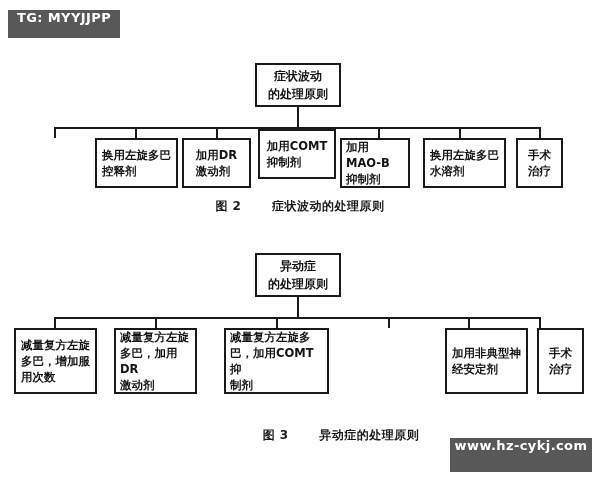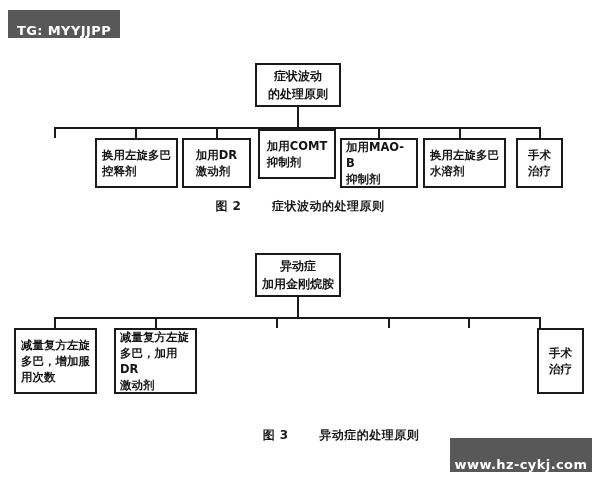--- a/index.html
+++ b/index.html
@@ -18,21 +18,21 @@
 
   
   .badge {
     position: absolute;
     background: #585858;
     color: #ffffff;
     font-family: "DejaVu Sans", "Liberation Sans", sans-serif;
     font-weight: 700;
     letter-spacing: 0.4px;
     display: flex;
-    align-items: flex-end;
+    align-items: flex-start;
     justify-content: center;
     white-space: nowrap;
   }
   #tg-badge {
     left: 8px;
     top: 10px;
     width: 112px;
     height: 28px;
     font-size: 13px;
   }
@@ -152,21 +152,21 @@
 控释剂</span>
     </div>
     <div class="node" style="left:182px; top:83px; width:69px; height:50px;justify-content:center;">
       <span class="node-text">加用DR
 激动剂</span>
     </div>
     <div class="node" style="left:258px; top:74px; width:78px; height:50px;">
       <span class="node-text">加用COMT
 抑制剂</span>
     </div>
-    <div class="node" style="left:340px; top:83px; width:78px; height:50px;justify-content:center;">
+    <div class="node" style="left:340px; top:83px; width:70px; height:50px;justify-content:center;">
       <span class="node-text">加用MAO-B
 抑制剂</span>
     </div>
     <div class="node" style="left:423px; top:83px; width:83px; height:50px;">
       <span class="node-text">换用左旋多巴
 水溶剂</span>
     </div>
     <div class="node narrow" style="left:516px; top:83px; width:47px; height:50px;">
       <span class="node-text">手术
 治疗</span>
@@ -178,21 +178,21 @@
 <div class="caption" id="caption-1">
   <span class="cap-num">图 2</span>
   <span>症状波动的处理原则</span>
 </div>
 
 <div class="figure" id="figure-2">
   <div class="tree">
 
     <div class="node root">
       <span class="node-text">异动症
-加用金刚烷胺</span>
+的处理原则</span>
     </div>
 
     <div class="conn v-stem" style="left:297px; top:52px; height:20px;"></div>
 
     <div class="conn h-bus" style="left:55px; top:72px; width:486px;"></div>
 
     <div class="conn v-stem" style="left:54px;  top:72px; height:11px;"></div>
     <div class="conn v-stem" style="left:155px; top:72px; height:11px;"></div>
     <div class="conn v-stem" style="left:276px; top:72px; height:11px;"></div>
     <div class="conn v-stem" style="left:388px; top:72px; height:11px;"></div>
@@ -202,20 +202,29 @@
     <div class="node" style="left:14px; top:83px; width:83px; height:66px;">
       <span class="node-text">减量复方左旋
 多巴，增加服
 用次数</span>
     </div>
     <div class="node" style="left:114px; top:83px; width:83px; height:66px;">
       <span class="node-text">减量复方左旋
 多巴，加用DR
 激动剂</span>
     </div>
+    <div class="node" style="left:224px; top:83px; width:105px; height:66px;">
+      <span class="node-text">减量复方左旋多
+巴，加用COMT抑
+制剂</span>
+    </div>
+    <div class="node" style="left:445px; top:83px; width:83px; height:66px;">
+      <span class="node-text">加用非典型神
+经安定剂</span>
+    </div>
     <div class="node narrow" style="left:537px; top:83px; width:47px; height:66px;">
       <span class="node-text">手术
 治疗</span>
     </div>
 
   </div>
 </div>
 
 <div class="caption" id="caption-2">
   <span class="cap-num">图 3</span>

